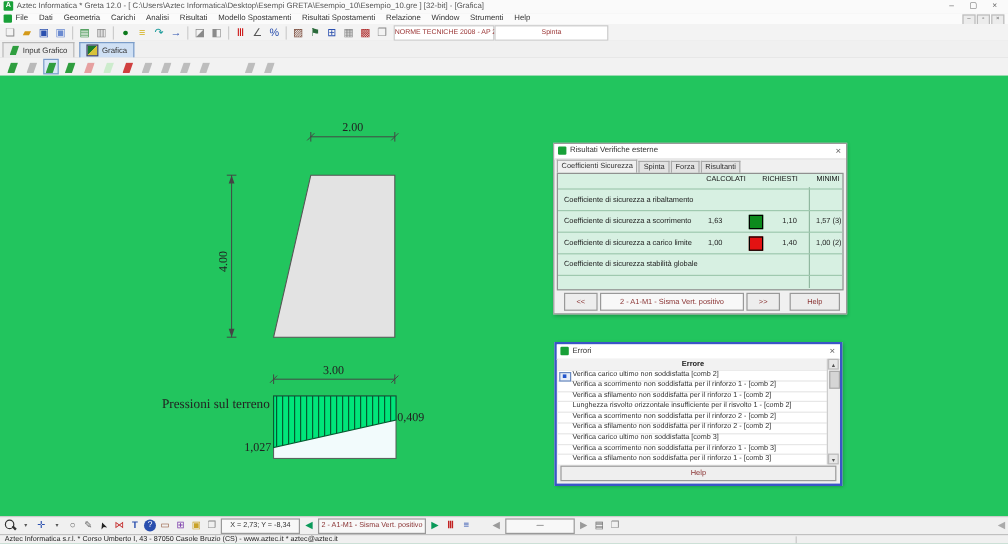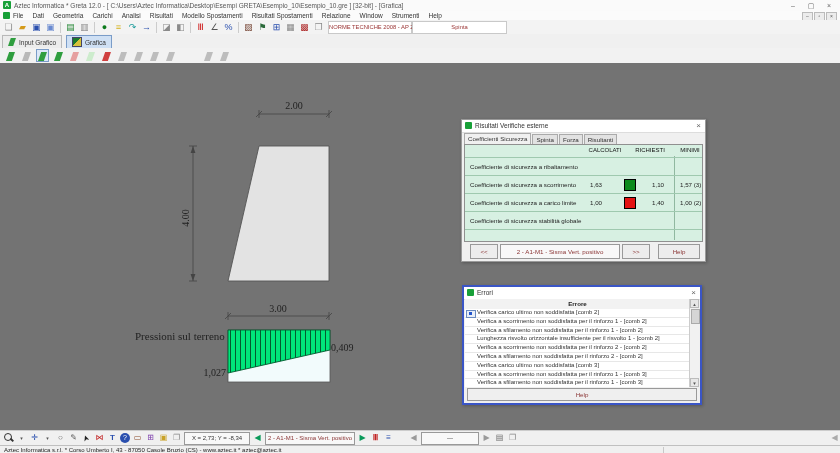--- a/index.html
+++ b/index.html
@@ -39,21 +39,21 @@
   .tabicon2{width:8px;height:8px;background:linear-gradient(135deg,#1c7a2c 50%,#d8c23a 50%);border:1px solid #446;}
 
   
   .toolbar2{left:0;top:48px;width:840px;height:15px;background:#f2f2f2;border-bottom:1px solid #ddd;}
   #toolbar2-icons{left:4px;top:1px;display:flex;align-items:center;height:13px;gap:3px;}
   .wallbtn{width:11px;height:11px;display:flex;align-items:flex-end;justify-content:center;border:1px solid transparent;}
   .wallbtn.active{border:1px solid #7a9cc8;background:#dce8f8;}
   .wallshape{width:9px;height:9px;clip-path:polygon(35% 0,100% 0,65% 100%,0 100%);}
 
   
-  .canvas{left:0;top:63px;width:840px;height:367px;background:#737373;}
+  .canvas{left:0;top:63px;width:840px;height:367px;background:#22c55e;}
 
   
   .dialog{background:#f0f0f0;border:1px solid #9a9a9a;box-shadow:1px 1px 3px rgba(0,0,0,.25);}
   #results-dialog{left:461px;top:119px;width:243px;height:141px;}
   #errors-dialog{left:462px;top:285px;width:236px;height:116px;border:2px solid #3a55c6;}
   .dlg-title{left:0;top:0;right:0;height:12px;background:#fff;border-bottom:1px solid #ddd;}
   .dlg-icon{left:3px;top:2px;width:7px;height:7px;background:#18a038;border-radius:1px;}
   .dlg-title-text{left:13px;top:2px;font-size:6.5px;color:#333;}
   .dlg-close{right:4px;top:1px;font-size:8px;color:#666;}
 

